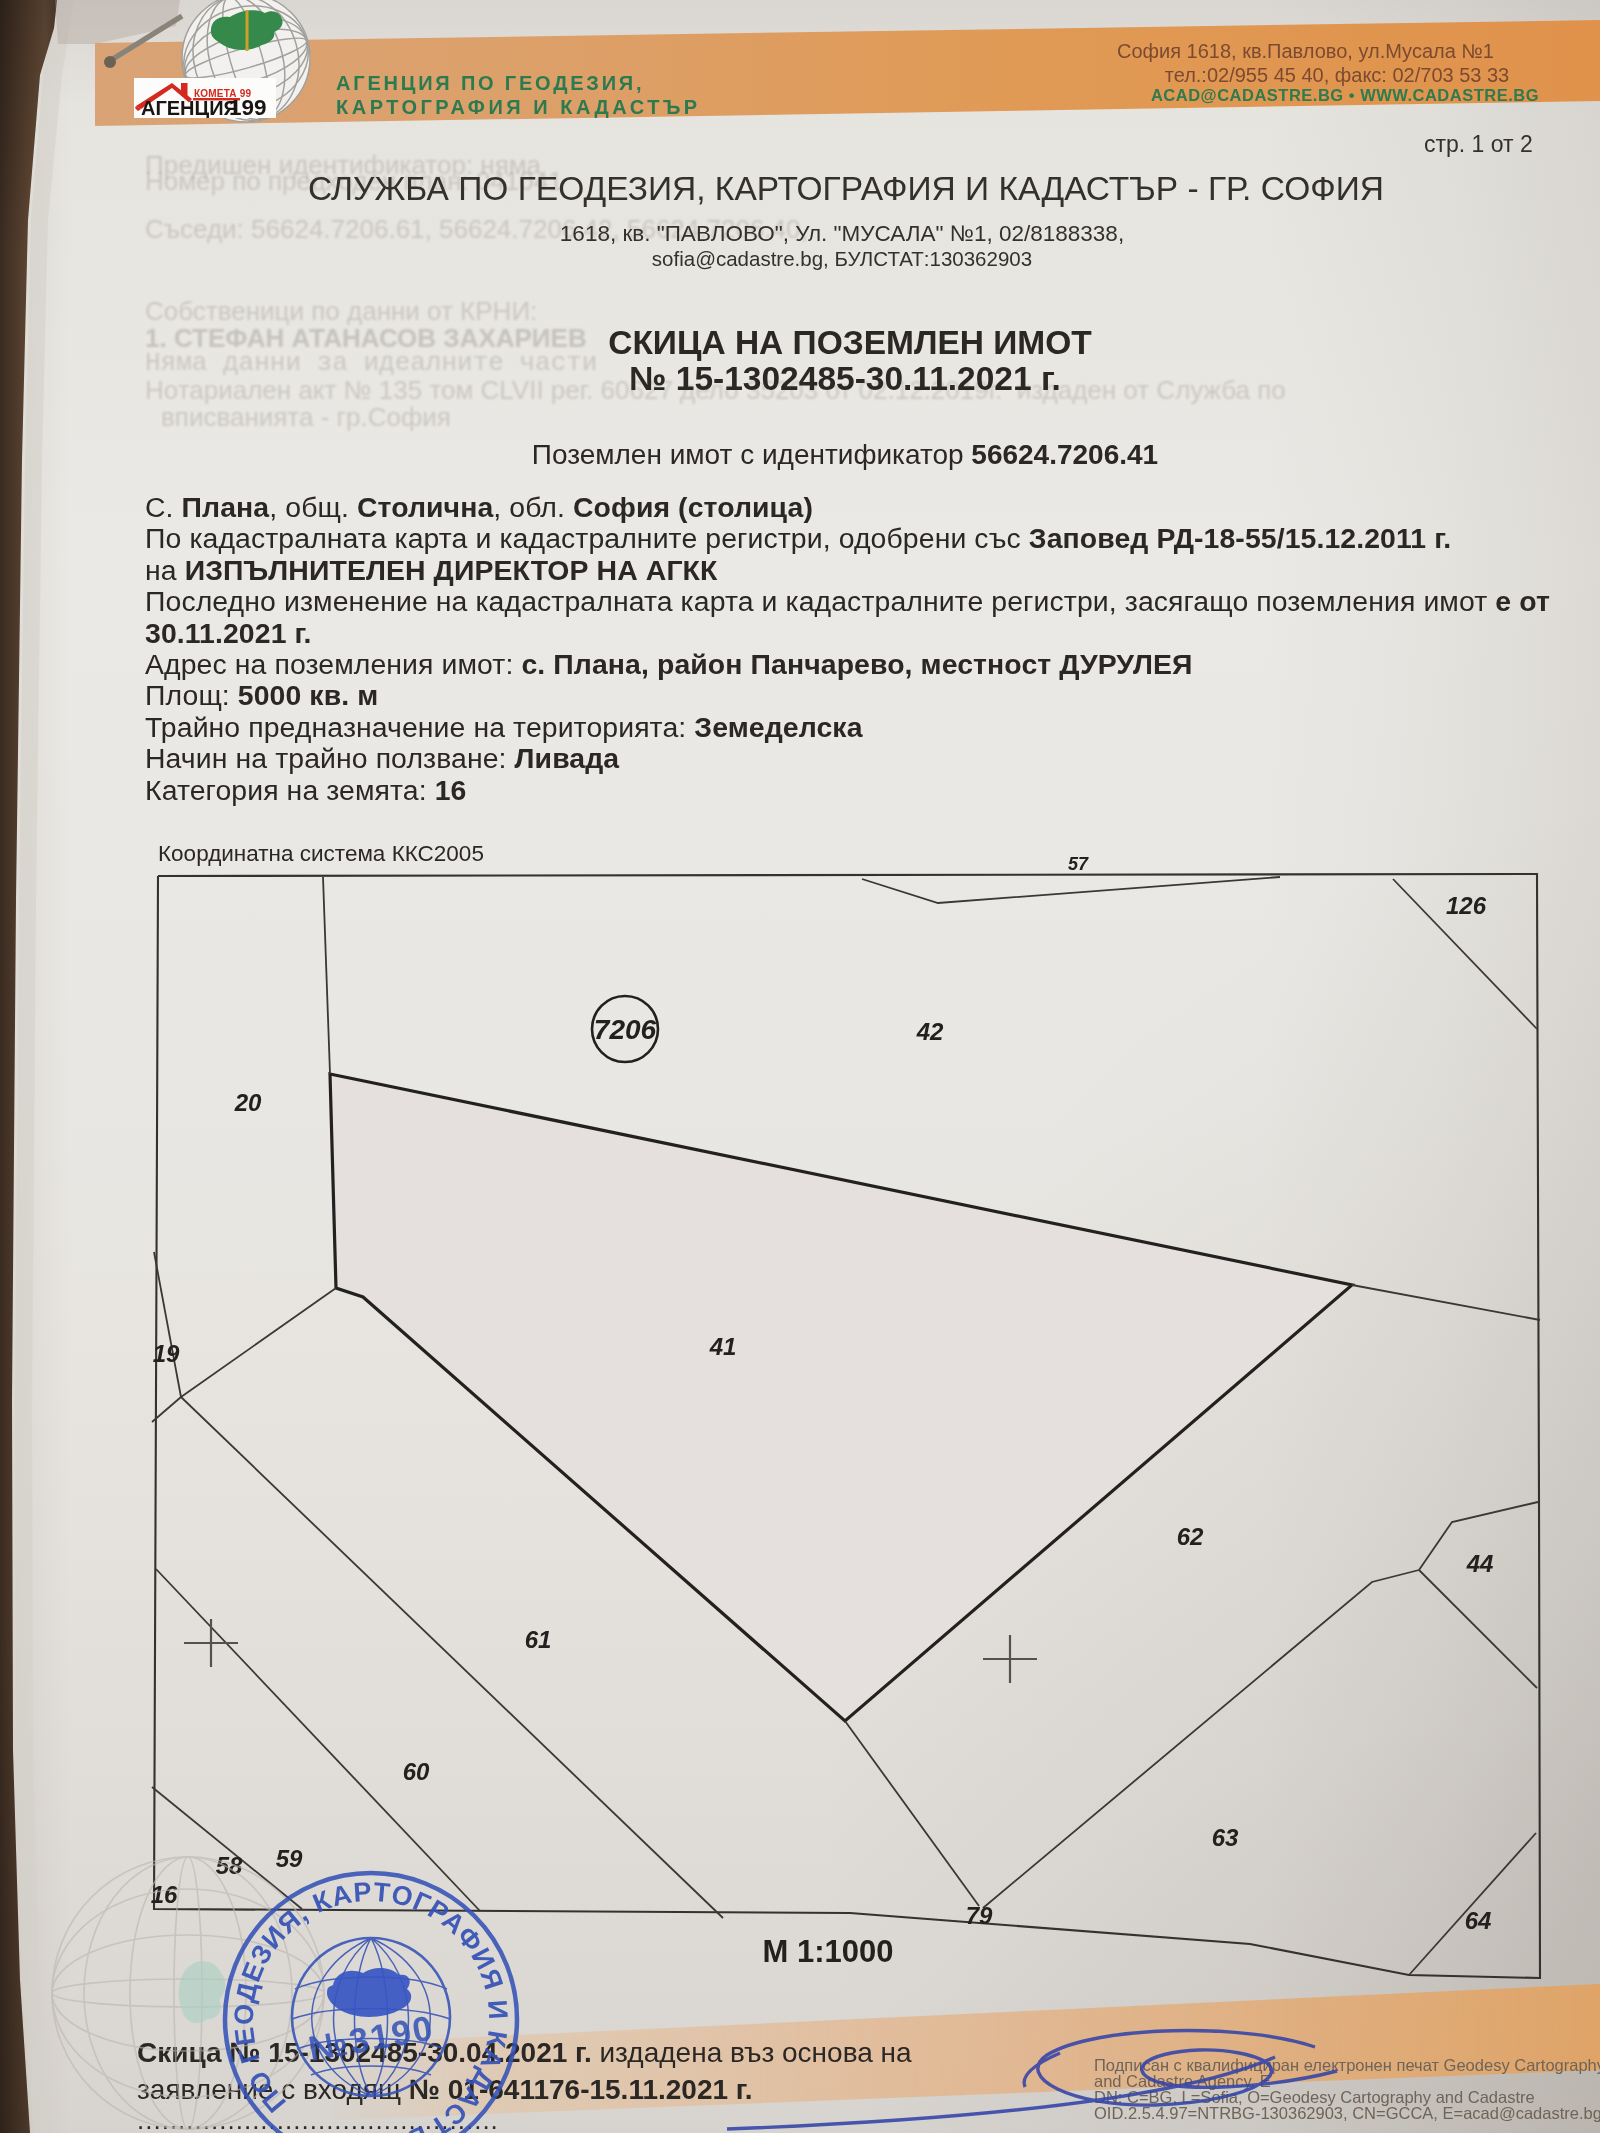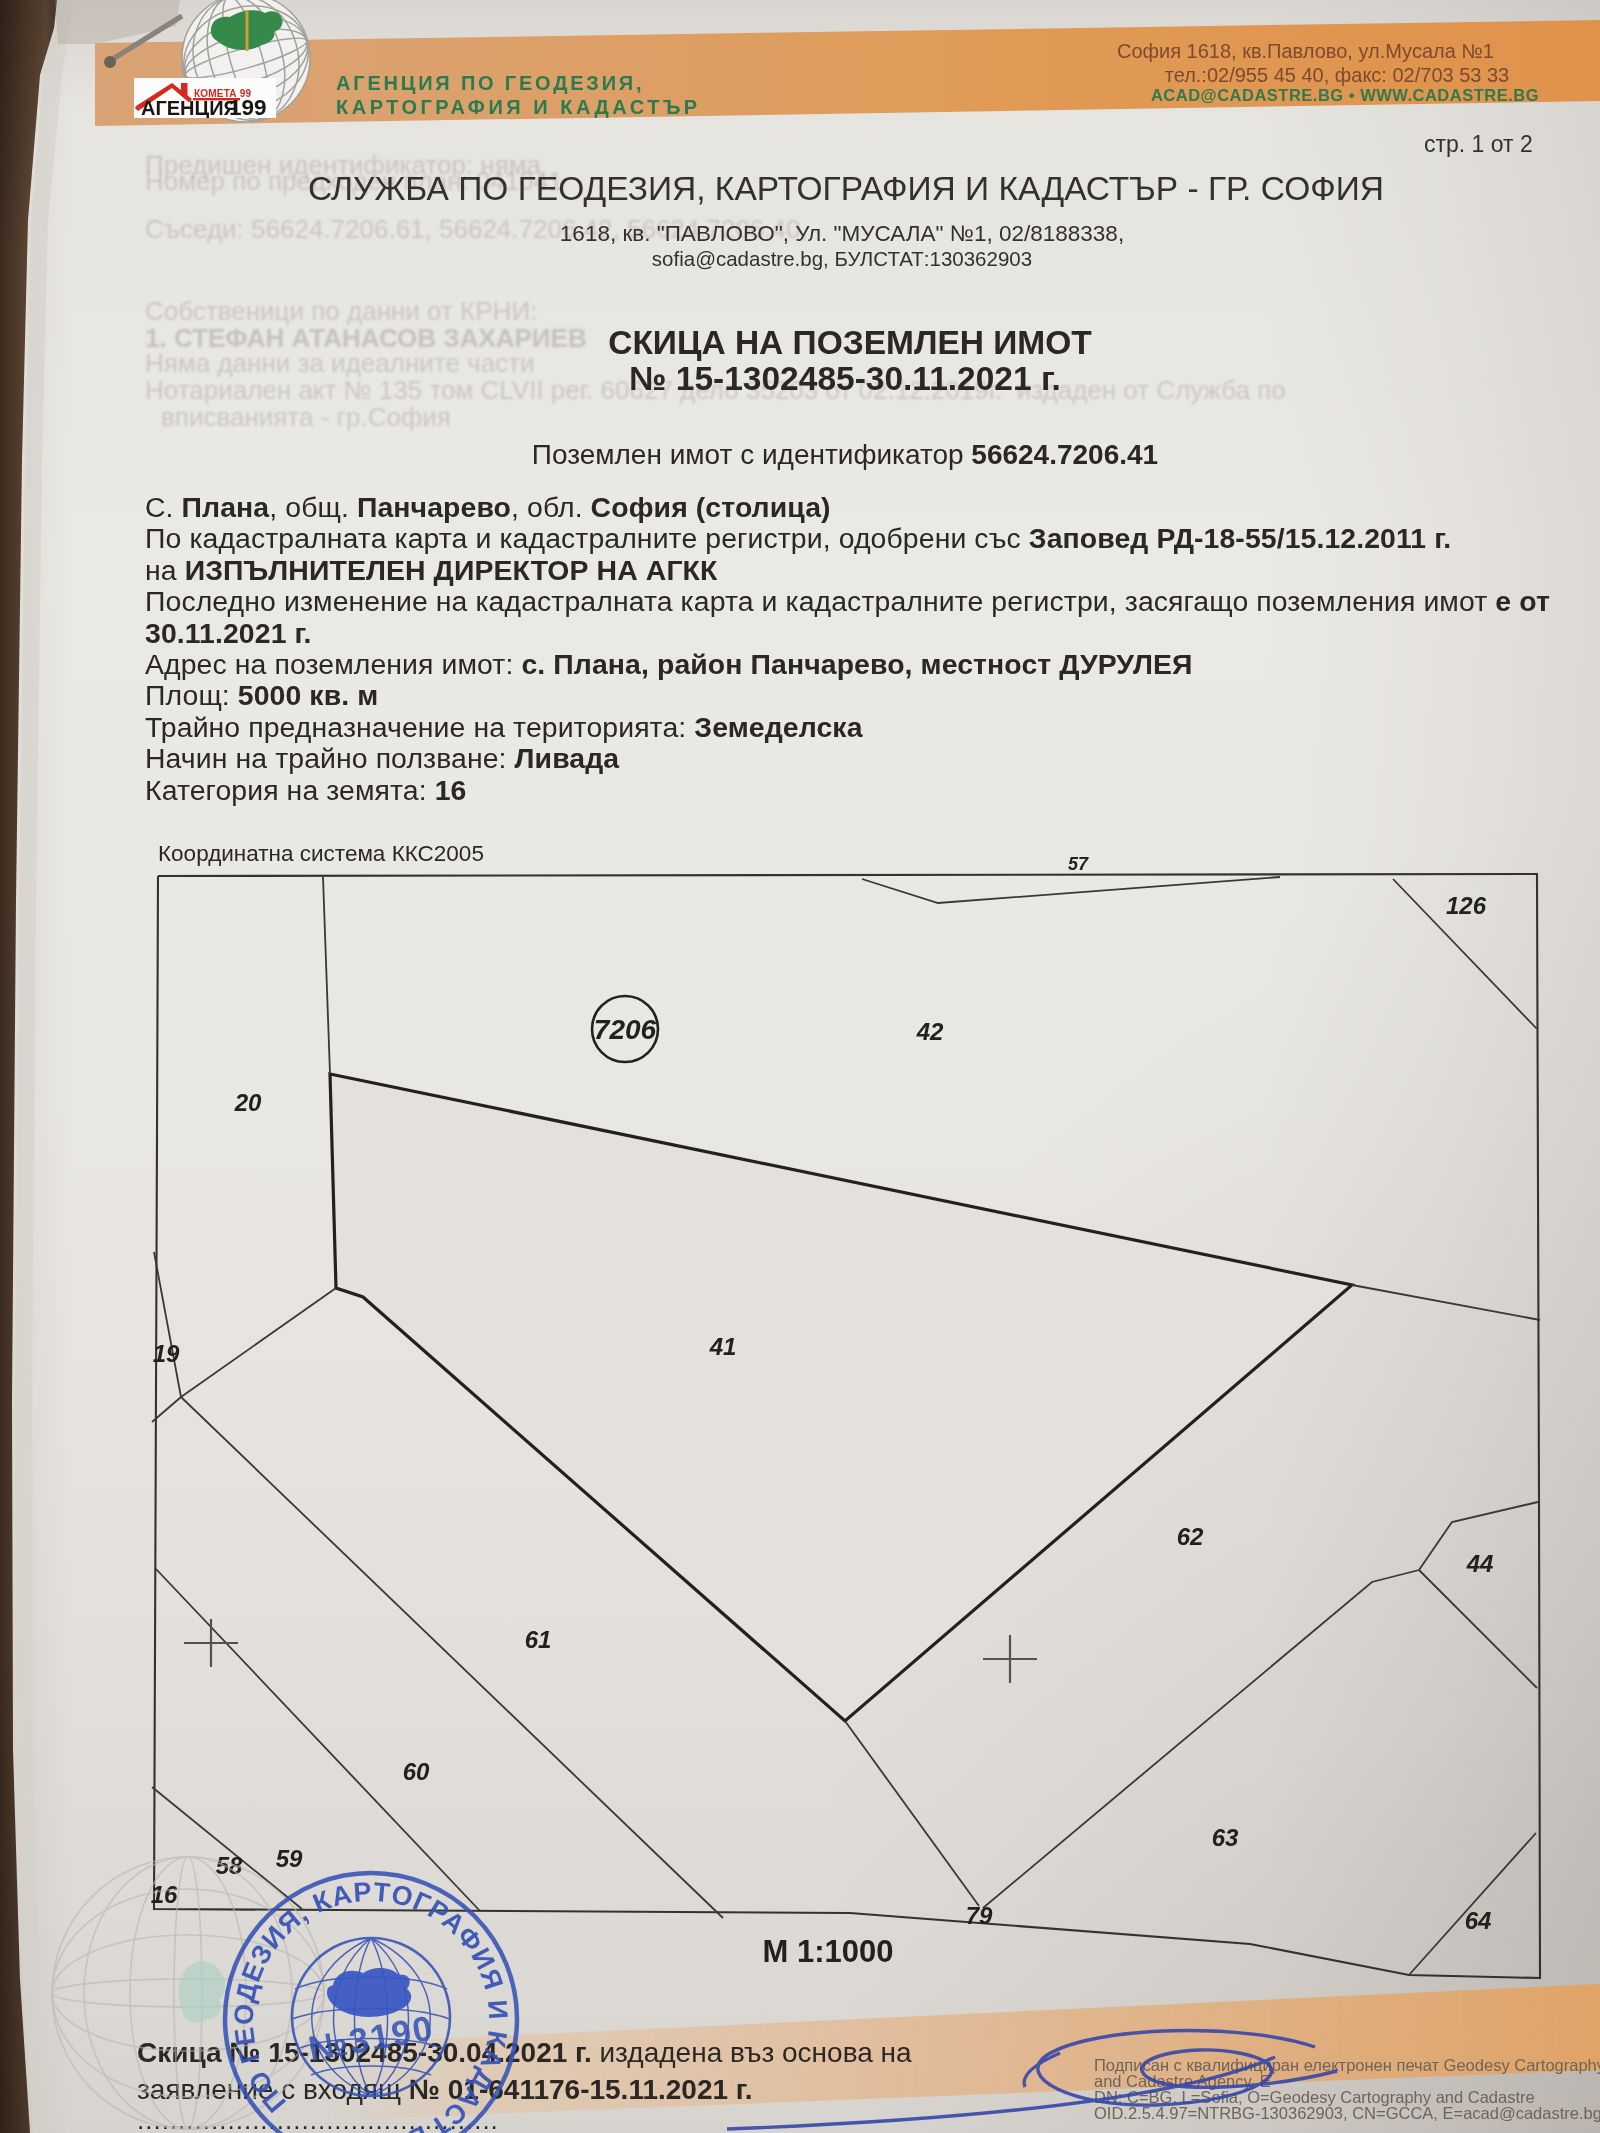--- a/index.html
+++ b/index.html
@@ -96,39 +96,39 @@
   <div class="abs" style="left:1125px;top:86px;width:440px;text-align:center;font-size:16.5px;font-weight:bold;color:#2f7a4e;letter-spacing:0.5px;">ACAD@CADASTRE.BG • WWW.CADASTRE.BG</div>
 
   <div class="abs" style="left:1424px;top:131px;width:170px;font-size:23px;color:#33302d;">стр. 1 от 2</div>
 
   <div class="abs" style="left:145px;top:150px;width:1400px;font-size:26px;color:rgba(124,118,110,0.28);filter:blur(0.8px);">
     <div class="abs" style="left:0;top:0;">Предишен идентификатор: няма</div>
     <div class="abs" style="left:0;top:16px;">Номер по предходен план: 041041</div>
     <div class="abs" style="left:0;top:64px;">Съседи: 56624.7206.61, 56624.7206.42, 56624.7206.40,</div>
     <div class="abs" style="left:0;top:146px;">Собственици по данни от КРНИ:</div>
     <div class="abs" style="left:0;top:173px;color:rgba(120,114,106,0.30);font-weight:bold;">1. СТЕФАН АТАНАСОВ ЗАХАРИЕВ</div>
-    <div class="abs" style="left:0;top:198px;">Няма данни за идеалните части</div>
+    <div class="abs" style="left:0;top:198px;font-family:Liberation Mono, monospace;">Няма данни за идеалните части</div>
     <div class="abs" style="left:0;top:225px;">Нотариален акт № 135 том CLVII рег. 60627 дело 35203 от 02.12.2019г.&nbsp;&nbsp;издаден от Служба по</div>
     <div class="abs" style="left:16px;top:252px;">вписванията - гр.София</div>
   </div>
 
   <div class="abs" style="left:0px;top:170px;width:1692px;text-align:center;font-size:33.5px;color:#33302d;">СЛУЖБА ПО ГЕОДЕЗИЯ, КАРТОГРАФИЯ И КАДАСТЪР - ГР. СОФИЯ</div>
 
   <div class="abs" style="left:0px;top:221px;width:1684px;text-align:center;font-size:22.5px;color:#33302d;">1618, кв. "ПАВЛОВО", Ул. "МУСАЛА" №1, 02/8188338,</div>
 
   <div class="abs" style="left:0px;top:247px;width:1684px;text-align:center;font-size:20.5px;color:#33302d;">sofia@cadastre.bg, БУЛСТАТ:130362903</div>
 
   <div class="abs" style="left:0px;top:324px;width:1700px;text-align:center;font-size:33.5px;font-weight:bold;color:#2a2724;">СКИЦА НА ПОЗЕМЛЕН ИМОТ</div>
 
   <div class="abs" style="left:0px;top:360px;width:1690px;text-align:center;font-size:33.5px;font-weight:bold;color:#2a2724;">№ 15-1302485-30.11.2021 г.</div>
 
   <div class="abs" style="left:0px;top:439px;width:1690px;text-align:center;font-size:28px;color:#2a2724;">Поземлен имот с идентификатор <span class="b">56624.7206.41</span></div>
 
   <div class="abs" style="left:145px;top:492px;width:1480px;font-size:28.4px;line-height:31.4px;letter-spacing:0.1px;color:#2a2724;">
-    <div>С. <span class="b">Плана</span>, общ. <span class="b">Панчарево</span>, обл. <span class="b">София (столица)</span></div>
+    <div>С. <span class="b">Плана</span>, общ. <span class="b">Столична</span>, обл. <span class="b">София (столица)</span></div>
     <div>По кадастралната карта и кадастралните регистри, одобрени със <span class="b">Заповед РД-18-55/15.12.2011 г.</span></div>
     <div>на <span class="b">ИЗПЪЛНИТЕЛЕН ДИРЕКТОР НА АГКК</span></div>
     <div>Последно изменение на кадастралната карта и кадастралните регистри, засягащо поземления имот <span class="b">е от</span></div>
     <div><span class="b">30.11.2021 г.</span></div>
     <div>Адрес на поземления имот: <span class="b">с. Плана, район Панчарево, местност ДУРУЛЕЯ</span></div>
     <div>Площ: <span class="b">5000 кв. м</span></div>
     <div>Трайно предназначение на територията: <span class="b">Земеделска</span></div>
     <div>Начин на трайно ползване: <span class="b">Ливада</span></div>
     <div>Категория на земята: <span class="b">16</span></div>
   </div>

